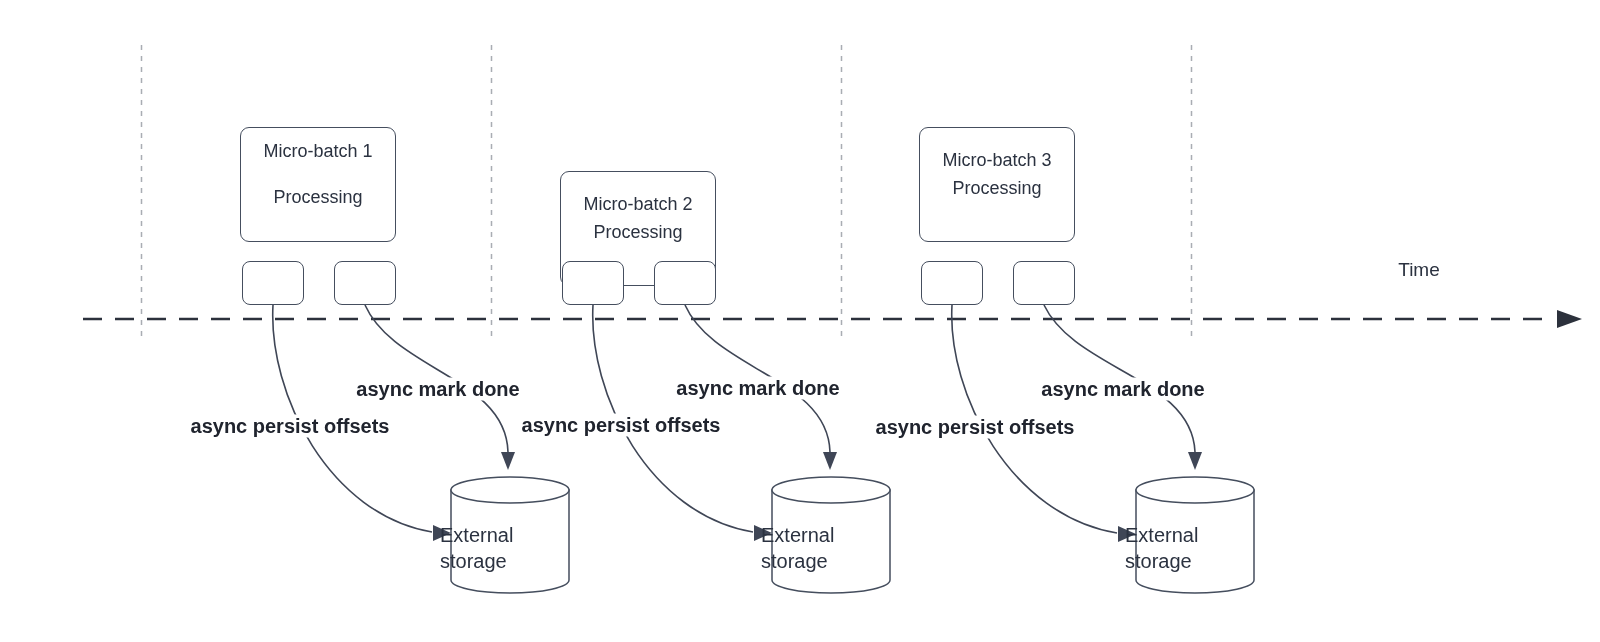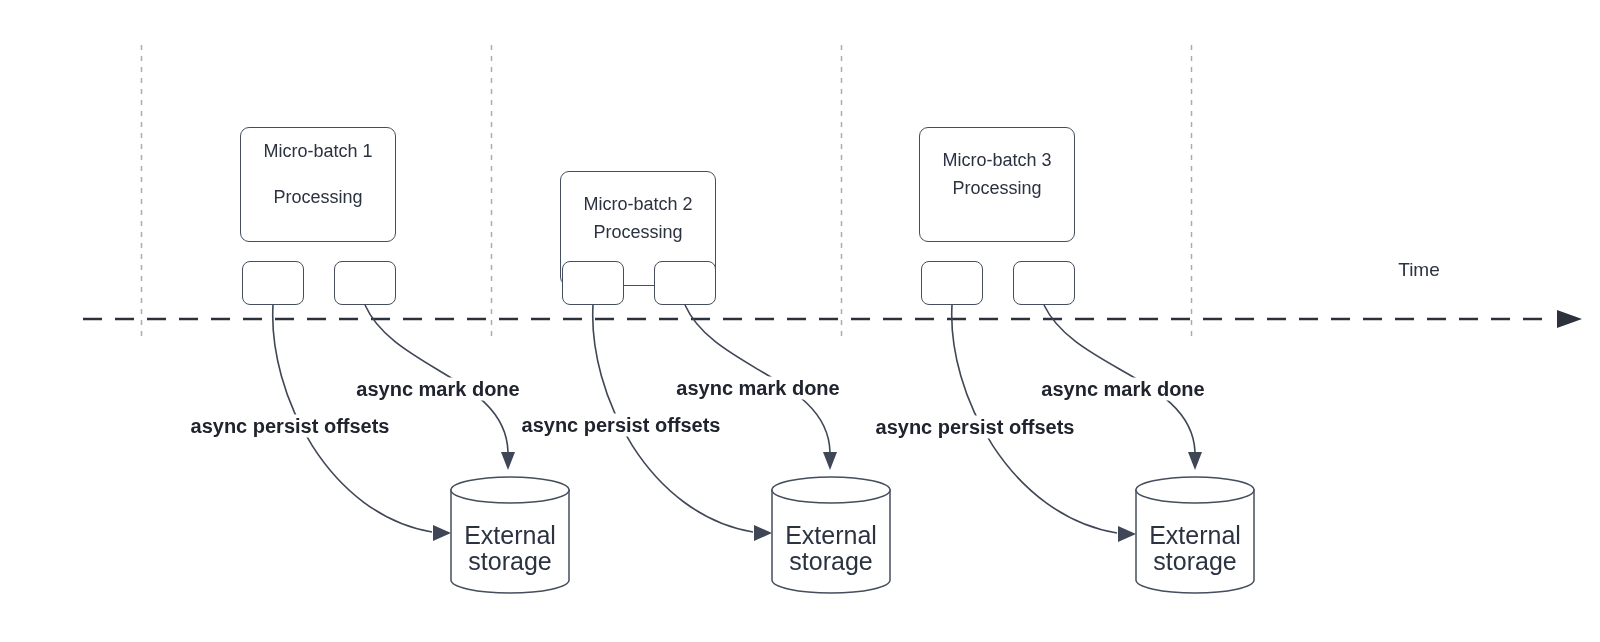--- a/index.html
+++ b/index.html
@@ -18,22 +18,22 @@
   .smallbox {
     position:absolute; width:62px; height:44px; box-sizing:border-box;
     border:1.5px solid #454e5e; border-radius:8px; background:#ffffff; z-index:1;
   }
   .asynclabel {
     position:absolute; transform:translate(-50%,-50%); white-space:nowrap;
     font-size:20px; font-weight:bold; color:#20242e; background:#ffffff;
     padding:0 2px; z-index:2;
   }
   .cyltext {
-    position:absolute; width:140px; transform:translateX(-50%); text-align:center;
-    font-size:25px; line-height:26px; color:#2b3240; z-index:2;
+    position:absolute; width:140px; transform:translateX(-50%); 
+    font-size:20px; line-height:26px; color:#2b3240; z-index:2;
   }
   .timelabel {
     position:absolute; transform:translate(-50%,-50%); font-size:19px;
     color:#2b3240; z-index:2; white-space:nowrap;margin-left:32px;
   }
 </style>
 </head>
 <body>
 
 <div class="canvas">

